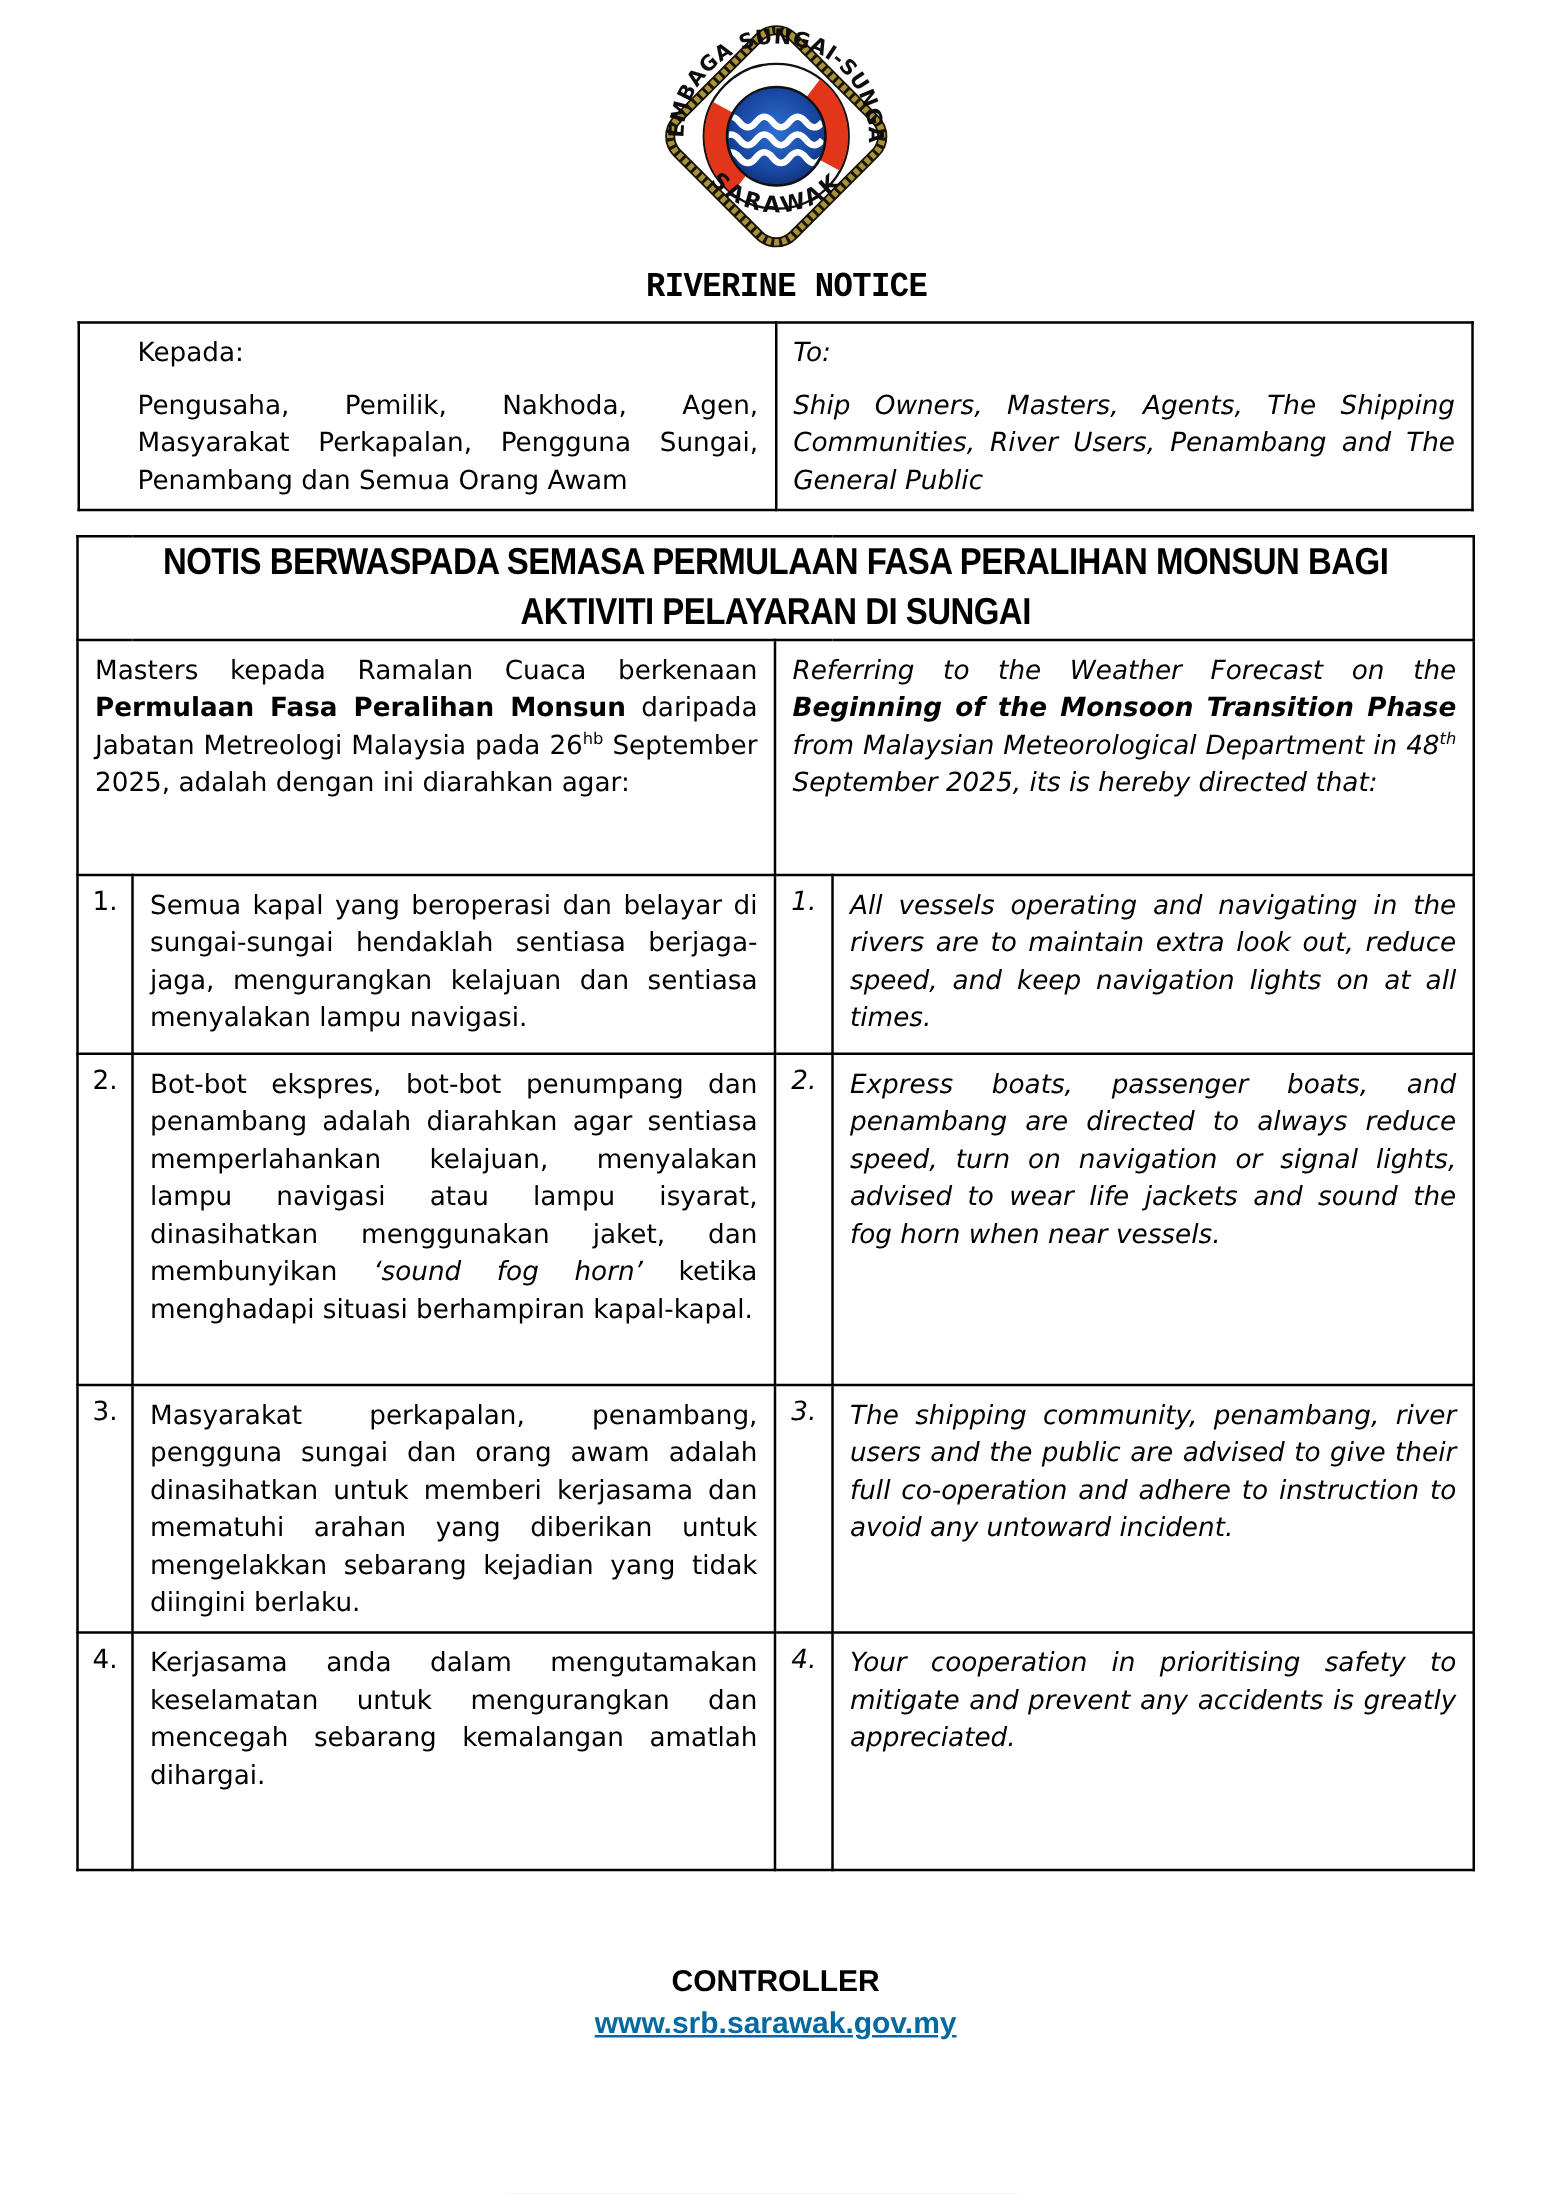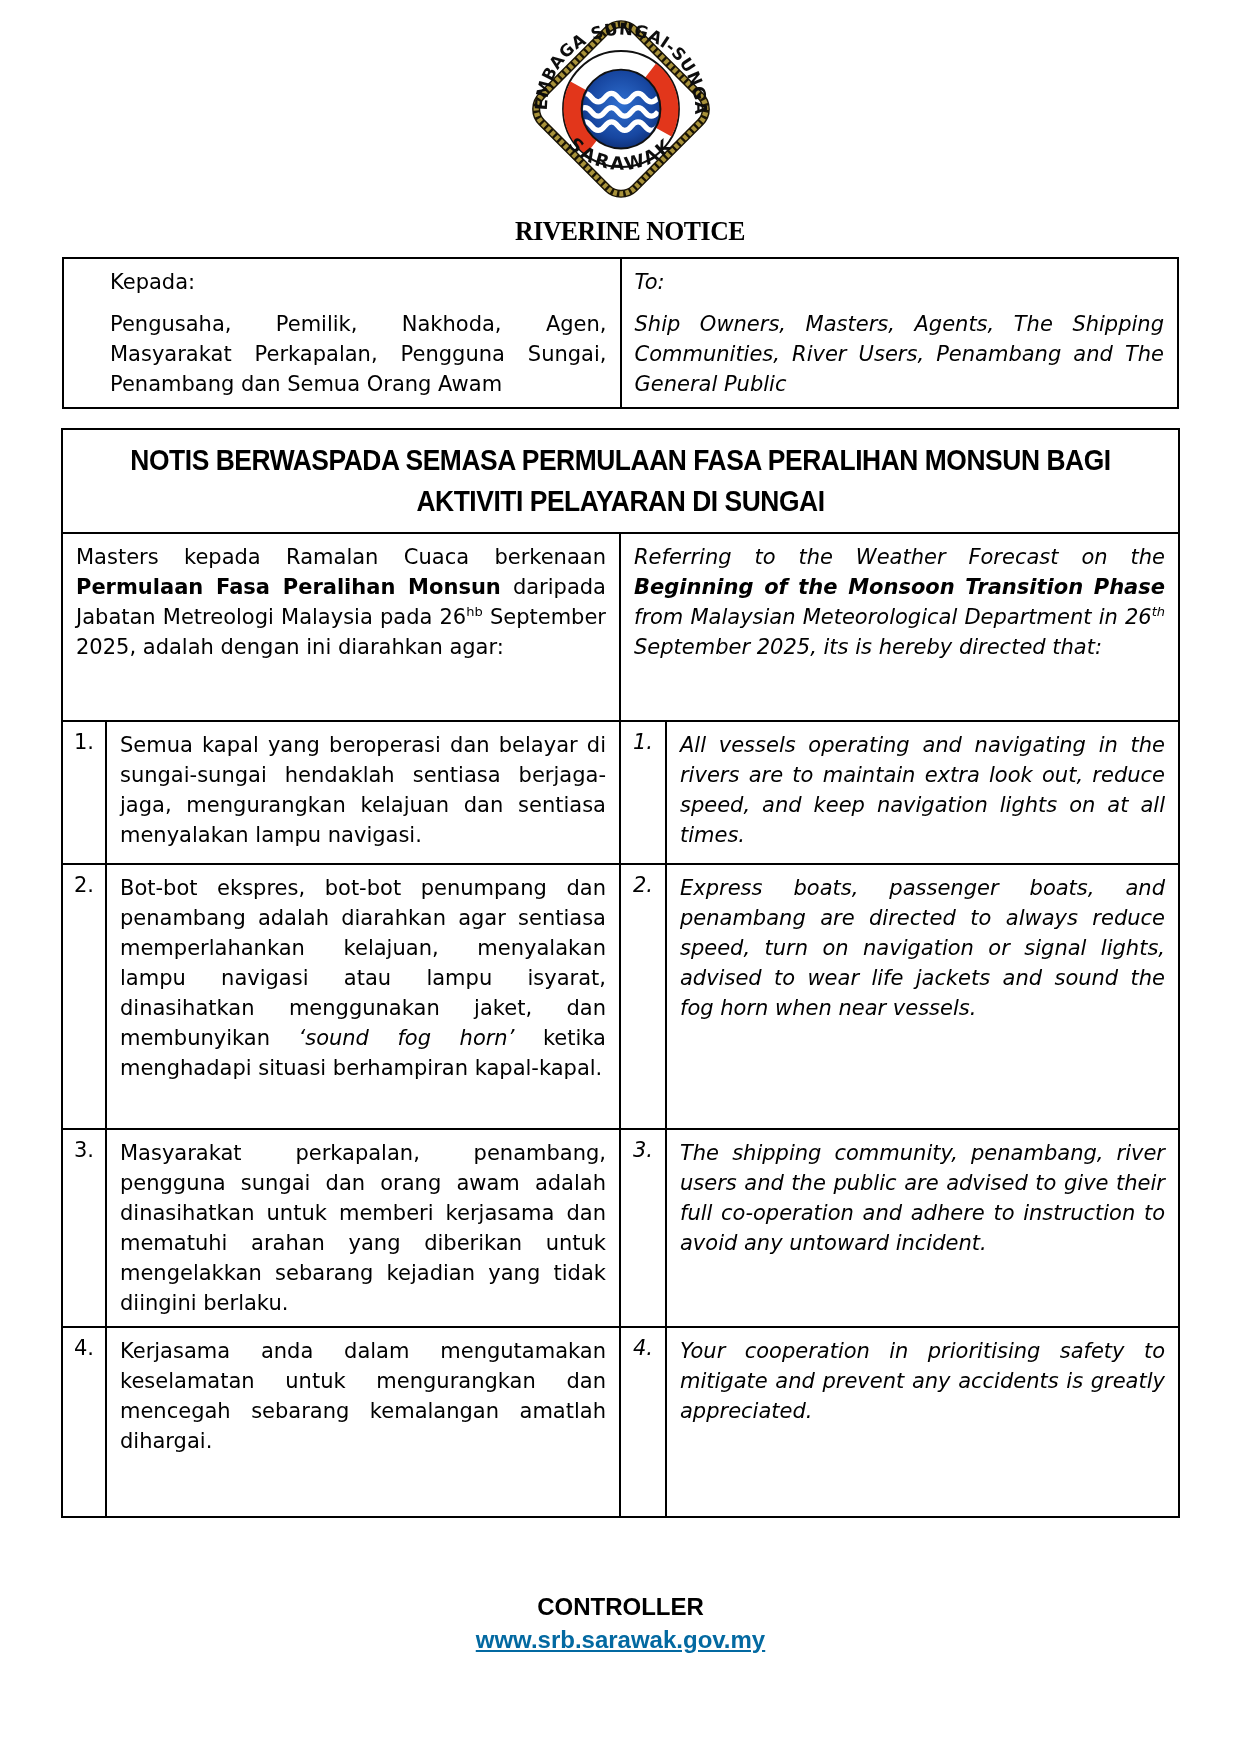--- a/index.html
+++ b/index.html
@@ -7,21 +7,21 @@
   .page {
     width:1241px; height:1755px; background:#ffffff; margin:0 auto;
     color:#000; overflow:hidden; position:relative;
   }
   .logo-wrap { width:100%; text-align:center; padding-top:14px; }
   .logo-wrap svg { width:190px; height:190px; }
 
   .title-block {
     text-align:center; margin-top:6px; font-weight:700;
     font-size:28px; line-height:1.2; letter-spacing:-0.5px;
-    font-family:Liberation Serif, serif;
+    font-family:Liberation Mono, monospace;
     padding-left:18px;
   }
   .notice-num { color:#21527F; }
 
   table.tbl {
     width:1117px; margin:0 auto; border-collapse:collapse;
     table-layout:fixed;
   }
   table.tbl, table.tbl td { border:2px solid #000; }
   table.addressee { margin-top:9px; }
@@ -116,31 +116,31 @@
     </table>
 
   <table class="tbl main">
     <colgroup>
       <col style="width:44px;">
         <col style="width:514px;">
         <col style="width:46px;">
         <col style="width:513px;">
     </colgroup>
     <tbody>
-        <tr style="height:104px;">
+        <tr style="height:83px;">
       <td colspan="4" class="heading-cell">
         <span class="condensed" style="width:100%;">NOTIS BERWASPADA SEMASA PERMULAAN FASA PERALIHAN MONSUN BAGI AKTIVITI PELAYARAN DI SUNGAI</span>
       </td>
     </tr>
     <tr style="height:188px;">
       <td colspan="2" class="cell">
         <span>Masters kepada Ramalan Cuaca berkenaan </span><b>Permulaan Fasa Peralihan Monsun</b><span> daripada Jabatan Metreologi Malaysia pada 26</span><sup>hb</sup><span> September 2025, adalah dengan ini diarahkan agar:</span>
       </td>
       <td colspan="2" class="cell en">
-        <span>Referring to the Weather Forecast on the </span><b>Beginning of the Monsoon Transition Phase</b><span> from Malaysian Meteorological Department in 26</span><sup>th</sup><span> September 2025, its is hereby directed that:</span>
+        <span>Referring to the Weather Forecast on the </span><b>Beginning of the Monsoon Transition Phase</b><span> from Malaysian Meteorological Department in 48</span><sup>th</sup><span> September 2025, its is hereby directed that:</span>
       </td>
     </tr>
 
     <tr style="height:143px;">
       <td class="num">1.</td>
       <td class="cell">Semua kapal yang beroperasi dan belayar di sungai-sungai hendaklah sentiasa berjaga-jaga, mengurangkan kelajuan dan sentiasa menyalakan lampu navigasi.</td>
       <td class="num en">1.</td>
       <td class="cell en">All vessels operating and navigating in the rivers are to maintain extra look out, reduce speed, and keep navigation lights on at all times.</td>
     </tr>
 

